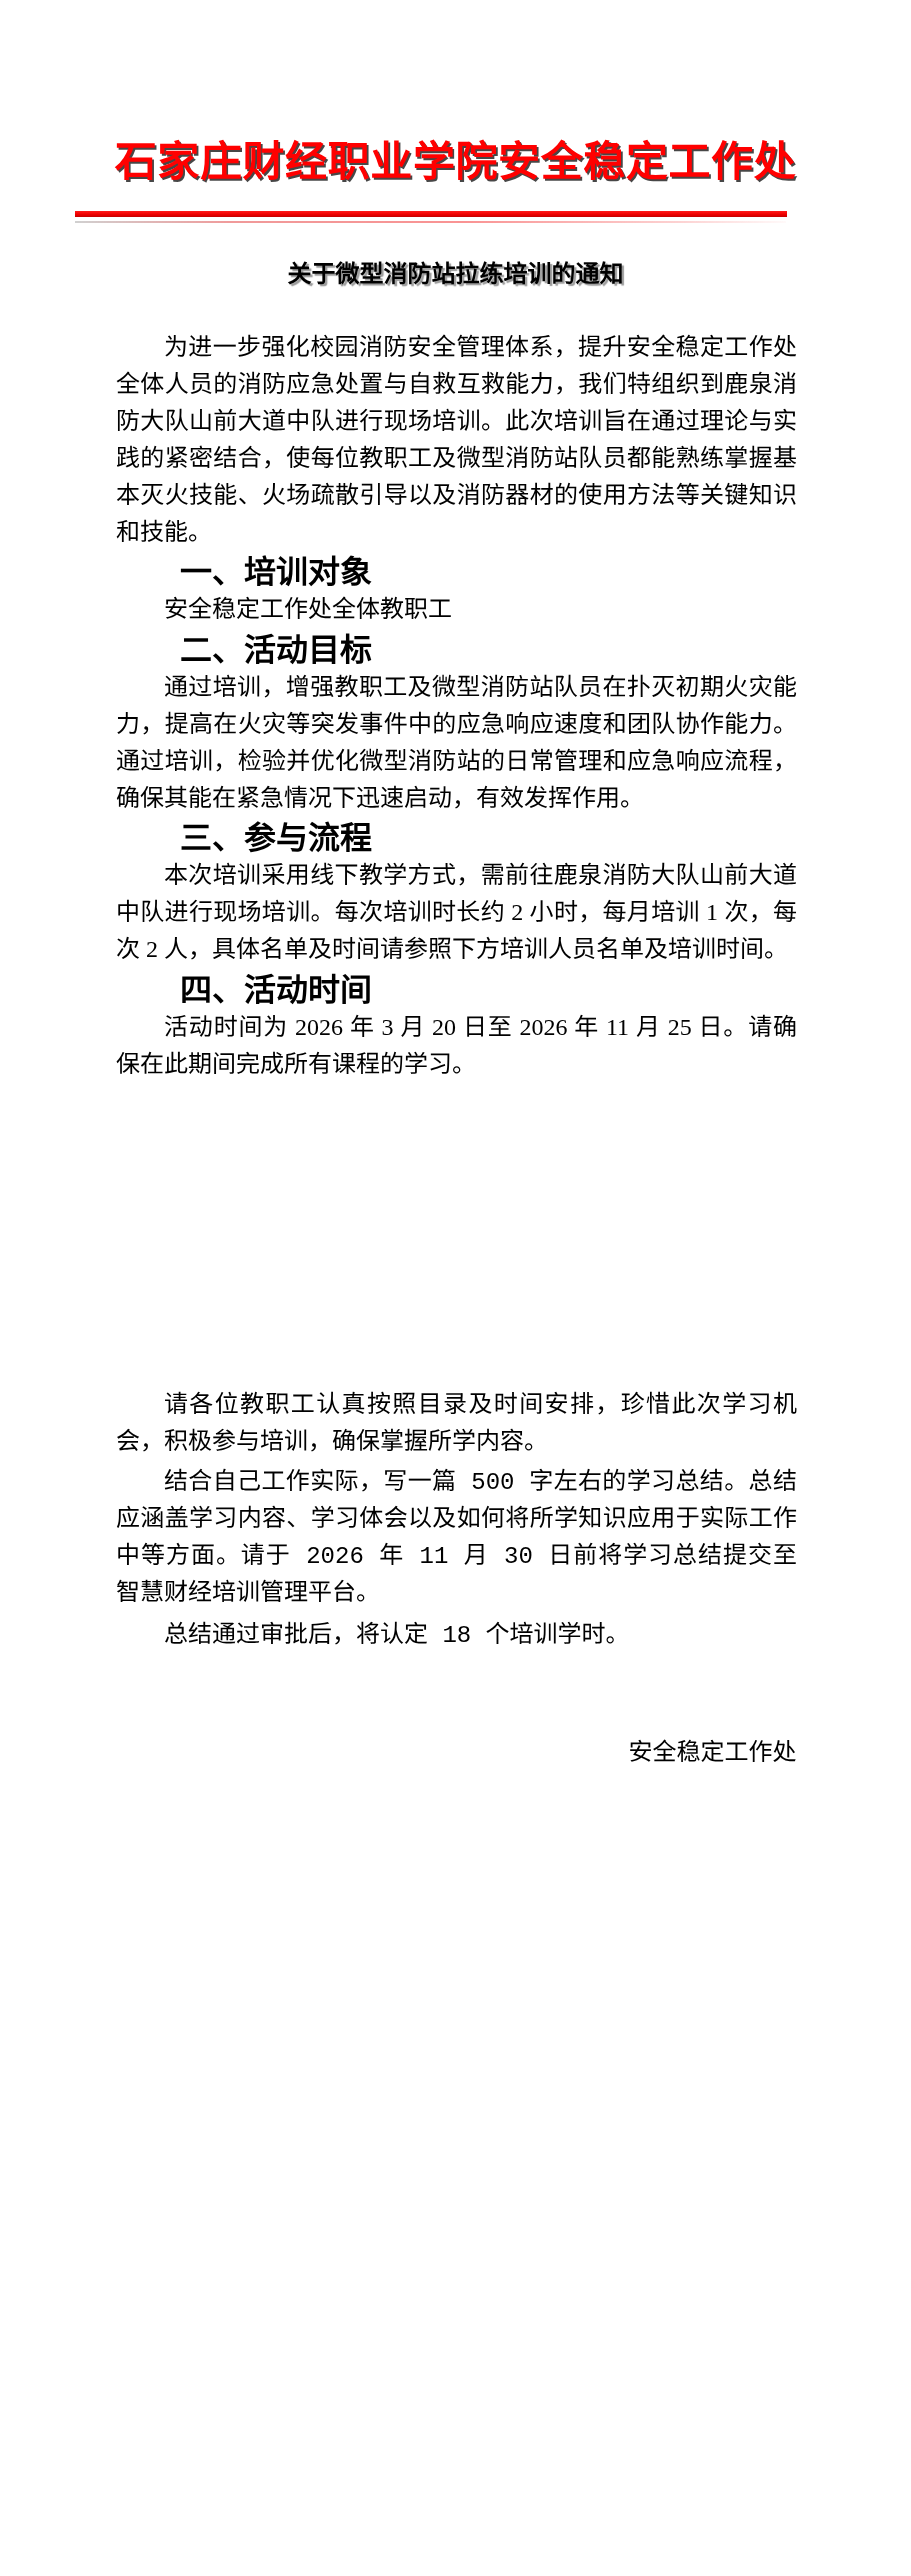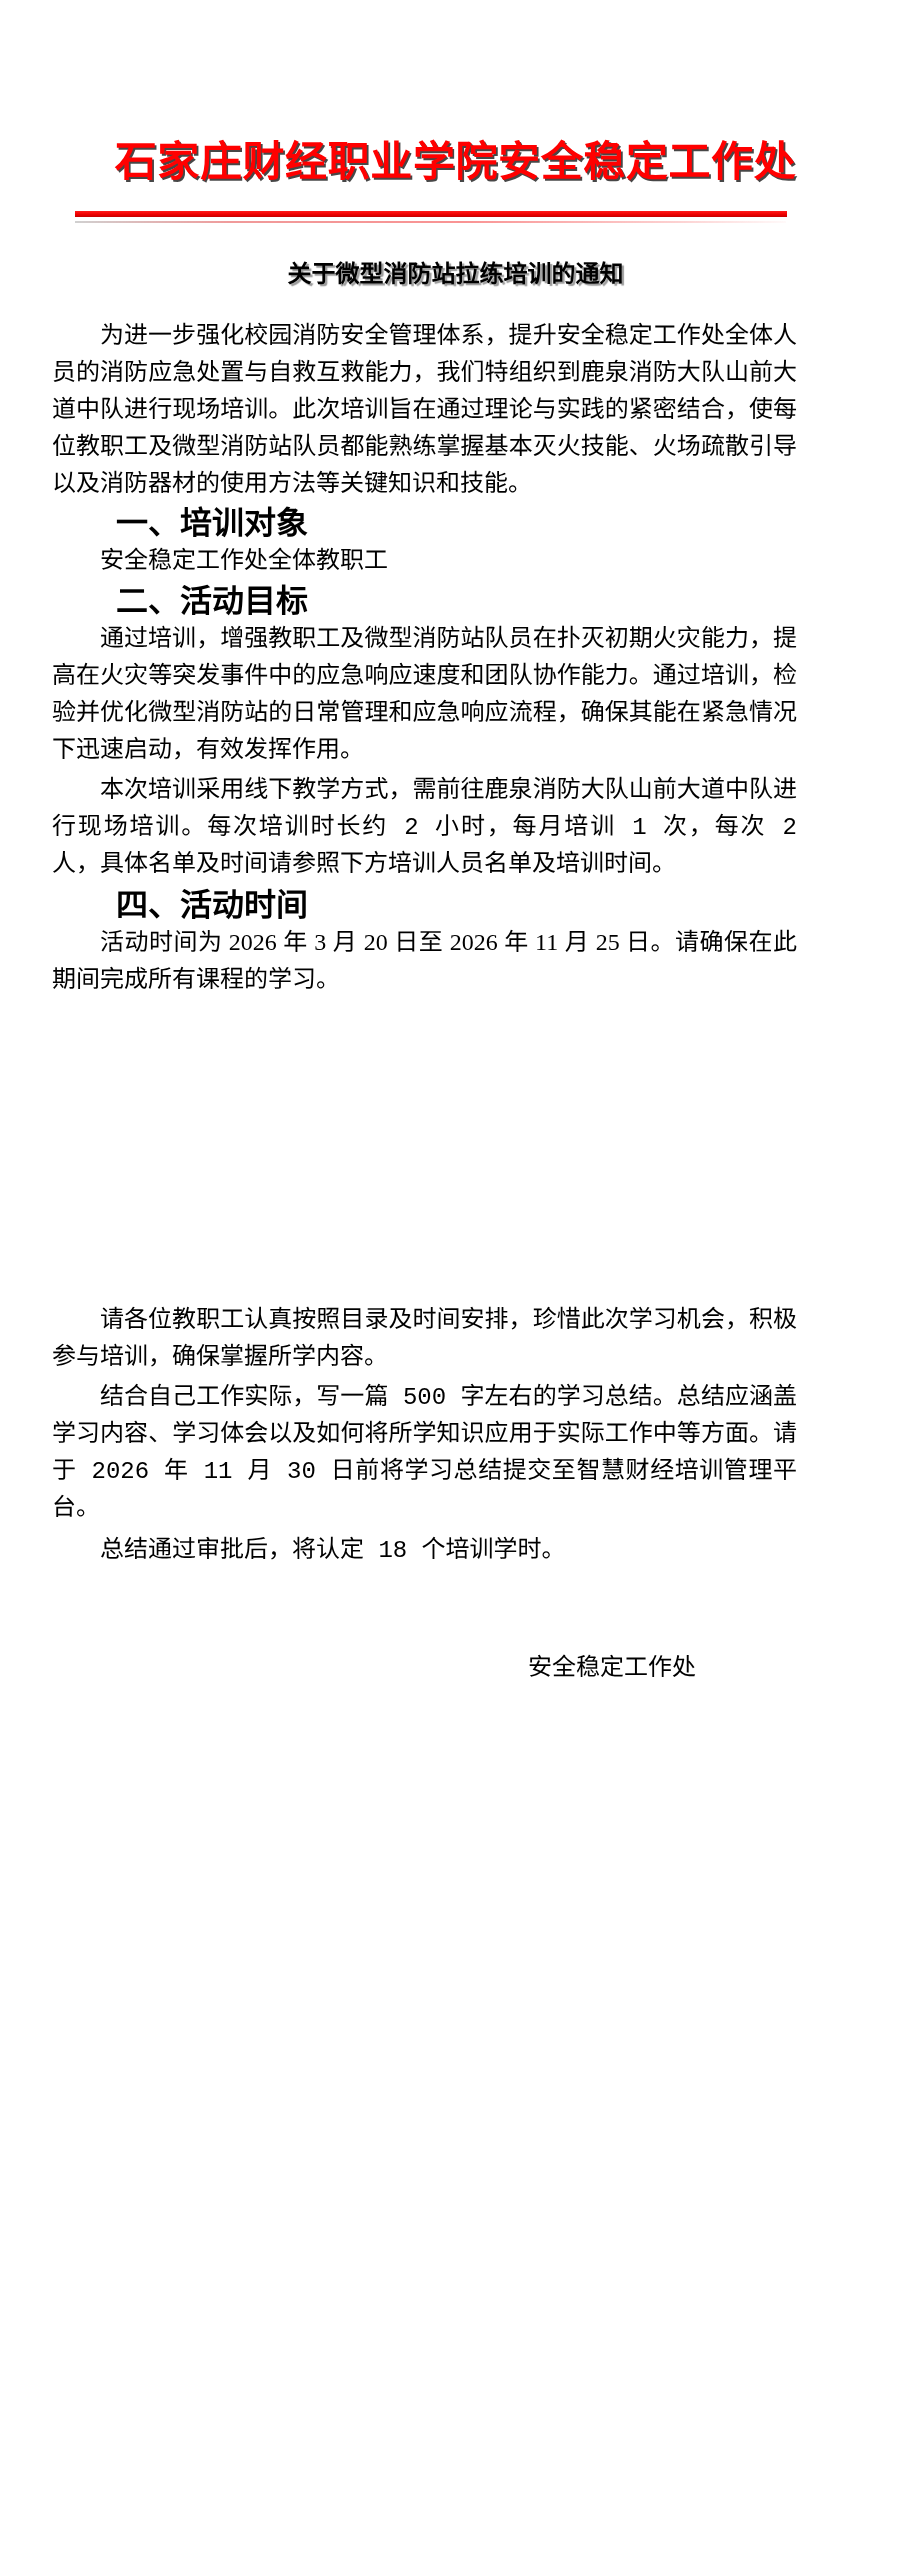--- a/index.html
+++ b/index.html
@@ -61,22 +61,22 @@
     font-family: "Liberation Serif", "DejaVu Serif", serif;
     font-weight: 700;
     font-size: 24px;
     line-height: 38px;
     color: #000000;
     text-shadow: 2.3px 2.3px 1.1px rgba(0,0,0,0.4);
     white-space: nowrap;
   }
   
   .content {
-    margin-top: 24px;
-    padding: 0 114px 0 52px;
+    margin-top: 36px;
+    padding: 0 114px 0 116px;
     font-size: 24px;
     line-height: 37px;
     text-align: justify;
   }
   .para {
     margin: 0;
     text-indent: 2em;
   }
   .para + .para { margin-top: 4.6px; font-family: Liberation Mono, monospace; }
   .sec-heading {
@@ -87,20 +87,21 @@
     line-height: 37px;
     text-indent: 2em;
     text-align: left;
   }
   .page-gap { height: 303px; }
   
   .signature {
     margin-top: 72px;
     margin-left: 476px;
     width: 241px;
+    text-align: center;
     font-size: 24px;
     line-height: 53px;
     white-space: nowrap;
   }
 </style>
 </head>
 <body>
 
 <div class="doc">
 
@@ -116,20 +117,21 @@
   <div class="content">
 
     <p class="para">为进一步强化校园消防安全管理体系，提升安全稳定工作处全体人员的消防应急处置与自救互救能力，我们特组织到鹿泉消防大队山前大道中队进行现场培训。此次培训旨在通过理论与实践的紧密结合，使每位教职工及微型消防站队员都能熟练掌握基本灭火技能、火场疏散引导以及消防器材的使用方法等关键知识和技能。</p>
 
     <h2 class="sec-heading">一、培训对象</h2>
     <p class="para">安全稳定工作处全体教职工</p>
 
     <h2 class="sec-heading">二、活动目标</h2>
     <p class="para">通过培训，增强教职工及微型消防站队员在扑灭初期火灾能力，提高在火灾等突发事件中的应急响应速度和团队协作能力。通过培训，检验并优化微型消防站的日常管理和应急响应流程，确保其能在紧急情况下迅速启动，有效发挥作用。</p>
 
+    <h2 class="sec-heading">三、参与流程</h2>
     <p class="para">本次培训采用线下教学方式，需前往鹿泉消防大队山前大道中队进行现场培训。每次培训时长约 2 小时，每月培训 1 次，每次 2 人，具体名单及时间请参照下方培训人员名单及培训时间。</p>
 
     <h2 class="sec-heading">四、活动时间</h2>
     <p class="para">活动时间为 2026 年 3 月 20 日至 2026 年 11 月 25 日。请确保在此期间完成所有课程的学习。</p>
 
     <div class="page-gap"></div>
 
     <p class="para">请各位教职工认真按照目录及时间安排，珍惜此次学习机会，积极参与培训，确保掌握所学内容。</p>
     <p class="para">结合自己工作实际，写一篇 500 字左右的学习总结。总结应涵盖学习内容、学习体会以及如何将所学知识应用于实际工作中等方面。请于 2026 年 11 月 30 日前将学习总结提交至智慧财经培训管理平台。</p>
     <p class="para">总结通过审批后，将认定 18 个培训学时。</p>

